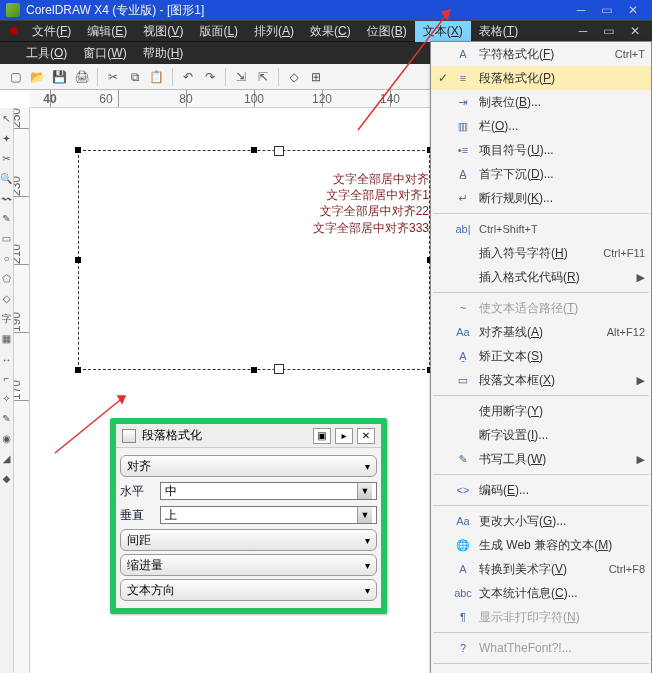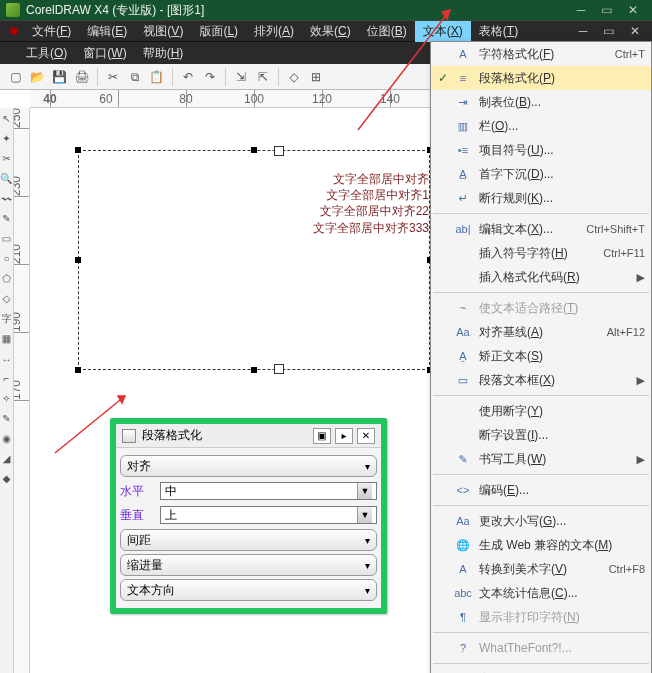--- a/index.html
+++ b/index.html
@@ -1,17 +1,17 @@
 <!DOCTYPE html>
 <html><head>
 <meta charset="utf-8">
 <style>
 *{margin:0;padding:0;box-sizing:border-box;font-family:"Microsoft YaHei",Arial,sans-serif;font-size:12px;user-select:none}
 body{width:652px;height:673px;background:#fff;overflow:hidden;position:relative}
-.titlebar{height:20px;background:#14532d;color:#eee;display:flex;align-items:center;padding:0 6px}
+.titlebar{height:20px;background:#1d4ed8;color:#eee;display:flex;align-items:center;padding:0 6px}
 .titlebar .app-icon{width:14px;height:14px;background:linear-gradient(135deg,#7fbf3f,#4a8a1f);border-radius:2px;margin-right:6px;flex:0 0 auto}
 .titlebar .spacer{flex:1}
 .winbtn{width:26px;height:16px;display:inline-flex;align-items:center;justify-content:center;color:#ccc;cursor:pointer}
 .menubar{height:22px;background:#2a2a2a;color:#ddd;display:flex;align-items:center;padding:0 4px;border-top:1px solid #444;border-bottom:1px solid #111}
 .menubar .dot{width:8px;height:8px;background:#a00;border-radius:50%;margin:0 6px}
 .menuitem{padding:2px 8px;cursor:pointer;white-space:nowrap}
 .menuitem .ul{text-decoration:underline}
 .menuitem.active{background:#7dd3fc;color:#222}
 .menubar2{height:22px;background:#2a2a2a;color:#ddd;display:flex;align-items:center;padding:0 18px}
 .toolbar{height:26px;border-bottom:1px solid #bbb;display:flex;align-items:center;padding:0 6px;gap:2px;background:#f4f4f4}
@@ -37,21 +37,21 @@
 .txtcontent{padding-top:20px;text-align:right;font-size:22px;color:#7f1d1d;line-height:1.35;font-family:SimSun,serif}
 .arrow-red{position:absolute;stroke:#d33;stroke-width:1.5;fill:none}
 .docker{position:absolute;left:80px;top:310px;width:277px;background:#f4f4f4;border:6px solid #22c55e;border-radius:2px;box-shadow:1px 1px 2px rgba(0,0,0,.25)}
 .docker .dtitle{height:24px;display:flex;align-items:center;padding:0 6px;background:#eee;border-bottom:1px solid #ccc}
 .docker .dicn{width:14px;height:14px;border:1px solid #888;margin-right:6px;background:linear-gradient(#fff,#ddd)}
 .docker .dclose,.docker .dmin{width:18px;height:16px;border:1px solid #999;background:#fff;display:flex;align-items:center;justify-content:center;margin-left:4px;cursor:pointer;font-size:10px}
 .docker .body{padding:4px}
 .collaps{height:22px;background:linear-gradient(#fdfdfd,#e5e5e5);border:1px solid #9a9a9a;border-radius:6px;margin:3px 0;display:flex;align-items:center;padding:0 6px;cursor:pointer}
 .collaps .chev{margin-left:auto;font-size:10px}
 .fieldrow{display:flex;align-items:center;height:22px;margin:2px 0}
-.fieldrow label{width:40px;color:#6d28d9}
+.fieldrow label{width:40px;color:#0f172a}
 .fieldrow .sel{flex:1;height:18px;border:1px solid #7a7a7a;background:#fff;display:flex;align-items:center;padding:0 4px;cursor:pointer}
 .fieldrow .sel .dd{margin-left:auto;width:15px;height:16px;background:linear-gradient(#eee,#ccc);border-left:1px solid #999;display:flex;align-items:center;justify-content:center;font-size:9px}
 .dropdown{position:absolute;top:41px;left:430px;width:222px;background:#f4f4f4;border:1px solid #888;box-shadow:2px 2px 6px rgba(0,0,0,.3);z-index:10}
 .dropdown .row{height:24px;display:flex;align-items:center;padding:0 6px;cursor:pointer;color:#333}
 .dropdown .row.hl{background:#fdeeb3}
 .dropdown .row.disabled{color:#9e9e9e;cursor:default}
 .dropdown .icn{width:20px;height:16px;margin-right:6px;display:flex;align-items:center;justify-content:center;font-size:11px;color:#4a6faa}
 .dropdown .lbl{flex:1;white-space:nowrap}
 .dropdown .lbl .ul{text-decoration:underline}
 .dropdown .sc{color:#555;font-size:11px}
@@ -277,21 +277,20 @@
     <div class="row">
       <div class="chk"></div>
       <div class="icn">↵</div>
       <div class="lbl">断行规则(<span class="ul">K</span>)...</div>
       <div class="sc"></div>
     </div>
     <div class="sep"></div>
     <div class="row">
       <div class="chk"></div>
       <div class="icn">ab|</div>
-      <div class="lbl">编辑文本(<span class="ul">X</span>)...</div>
       <div class="sc">Ctrl+Shift+T</div>
     </div>
     <div class="row">
       <div class="chk"></div>
       <div class="icn"></div>
       <div class="lbl">插入符号字符(<span class="ul">H</span>)</div>
       <div class="sc">Ctrl+F11</div>
     </div>
     <div class="row">
       <div class="chk"></div>

